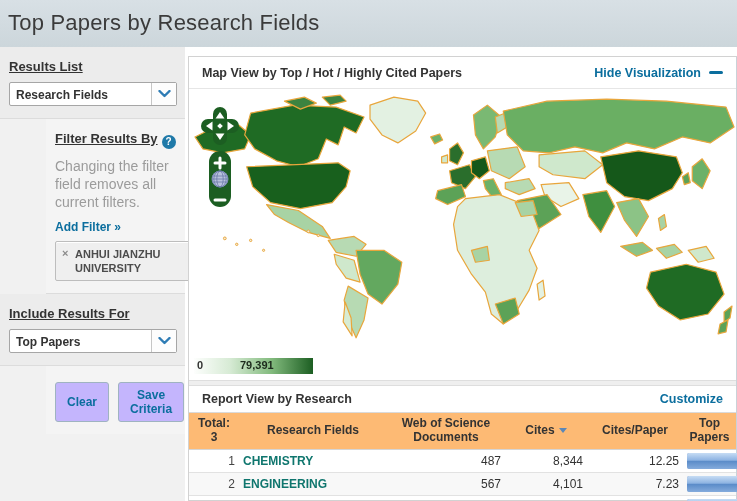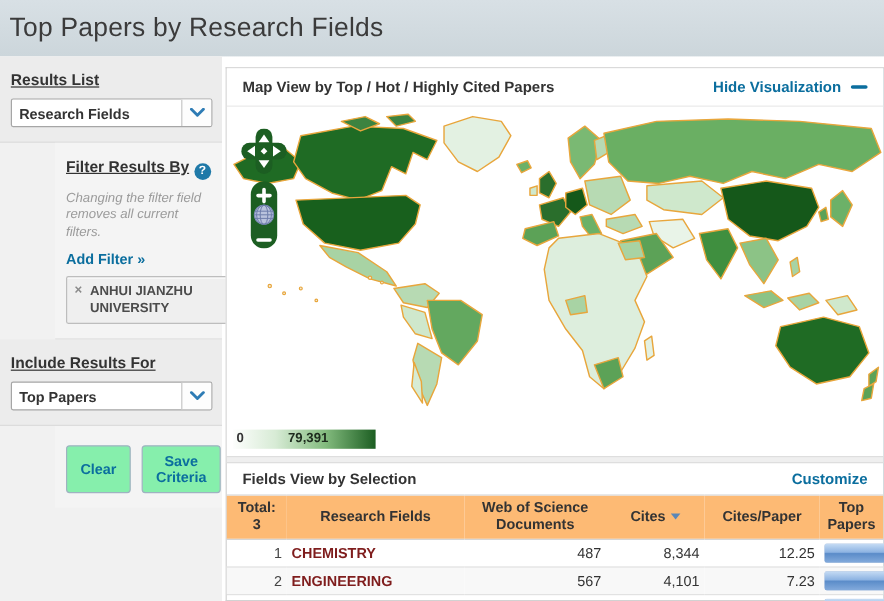--- a/index.html
+++ b/index.html
@@ -40,36 +40,36 @@
   .dropdown .dd-arrow {
     width:25px; border-left:1px solid #c6c6c6;
     display:flex; align-items:center; justify-content:center; background:#fdfdfd;
   }
   .help-icon {
     display:inline-block; width:14px; height:14px; border-radius:50%;
     background:#1f79a8; color:#fff; font-size:10px; font-weight:bold;
     text-align:center; line-height:14px; vertical-align:-2px; margin-left:4px;
   }
   .filter-note {
-    font-style:italic; color:#9b9b9b; font-size:11px; line-height:1.3;
+    color:#9b9b9b; font-size:14px; line-height:1.3;
     margin-bottom:8px;
   }
   .add-filter { color:#0b6e9e; font-weight:bold; font-size:12px; text-decoration:none; display:inline-block; margin-bottom:7px; cursor:pointer; }
   .filter-tag {
     position:relative; width:164px; background:#efefef; border:1px solid #bdbdbd;
     border-radius:2px; padding:5px 6px 5px 19px; font-size:11px; font-weight:bold;
     color:#4c4c4c; line-height:1.3; box-shadow:0 1px 0 #fff inset;
   }
   .filter-tag .remove-x {
     position:absolute; left:6px; top:6px; color:#8a8a8a; font-size:11px;
     font-weight:bold; cursor:pointer; line-height:1;
   }
   .btn-row { display:flex; gap:9px; padding-top:4px; }
   .btn {
-    background:#86efac; border:1px solid #9fb3c1; border-radius:3px;
+    background:#c4b5fd; border:1px solid #9fb3c1; border-radius:3px;
     color:#0b6e9e; font-weight:bold; font-size:12px; padding:5px 11px; cursor:pointer;
     font-family:"Liberation Sans", sans-serif;
   }
   
   .main {
     position:absolute; top:56px; left:188px; right:0; bottom:0;
     border:1px solid #d2d2d2; border-right:1px solid #c9d2d8; background:#fff;
   }
   .panel-head {
     height:32px; display:flex; align-items:center; justify-content:space-between;
@@ -99,21 +99,21 @@
   table.report td { padding:3px 4px; border-bottom:1px solid #e2e2e2; height:20px; vertical-align:middle; }
   table.report tbody tr.even { background:#f8f8f8; }
   .col-total { width:50px; }
   .col-field { width:148px; }
   .col-wos   { width:118px; }
   .col-cites { width:82px; }
   .col-cpp   { width:96px; }
   .th-cites { color:#5b87b7; cursor:pointer; }
   .sort-arrow { display:inline-block; width:0; height:0; border-left:4px solid transparent; border-right:4px solid transparent; border-top:5px solid #5b87b7; margin-left:4px; vertical-align:1px; }
   .td-rank { text-align:right; padding-right:14px; color:#444; }
-  .td-field a { color:#7f1d1d; font-weight:bold; text-decoration:none; cursor:pointer; }
+  .td-field a { color:#0f766e; font-weight:bold; text-decoration:none; cursor:pointer; }
   .td-num { text-align:right; padding-right:16px; color:#333; }
   .tp-bar {
     position:relative; width:88px; height:16px; margin-left:auto; margin-right:2px;
     background:#eef2f8; border-radius:2px; overflow:hidden;
     box-shadow:inset 0 0 0 1px #9ab2d4;
   }
   .tp-fill {
     position:absolute; left:0; top:0; bottom:0; border-radius:2px;
     background:linear-gradient(to bottom,#c6dcf4 0%,#8db3e2 45%,#5b8cc9 52%,#84abdc 100%);
   }
@@ -275,21 +275,21 @@
 
     <div class="map-legend">
       <span class="lg-min">0</span>
       <span class="lg-max">79,391</span>
     </div>
   </div>
 
   <div class="panel-sep"></div>
 
   <div class="report-head">
-    <span class="panel-title">Fields View by Selection</span>
+    <span class="panel-title">Report View by Research</span>
     <a class="blue-link">Customize</a>
   </div>
 
   <table class="report">
     <colgroup>
       <col class="col-total">
         <col class="col-field">
         <col class="col-wos">
         <col class="col-cites">
         <col class="col-cpp">

